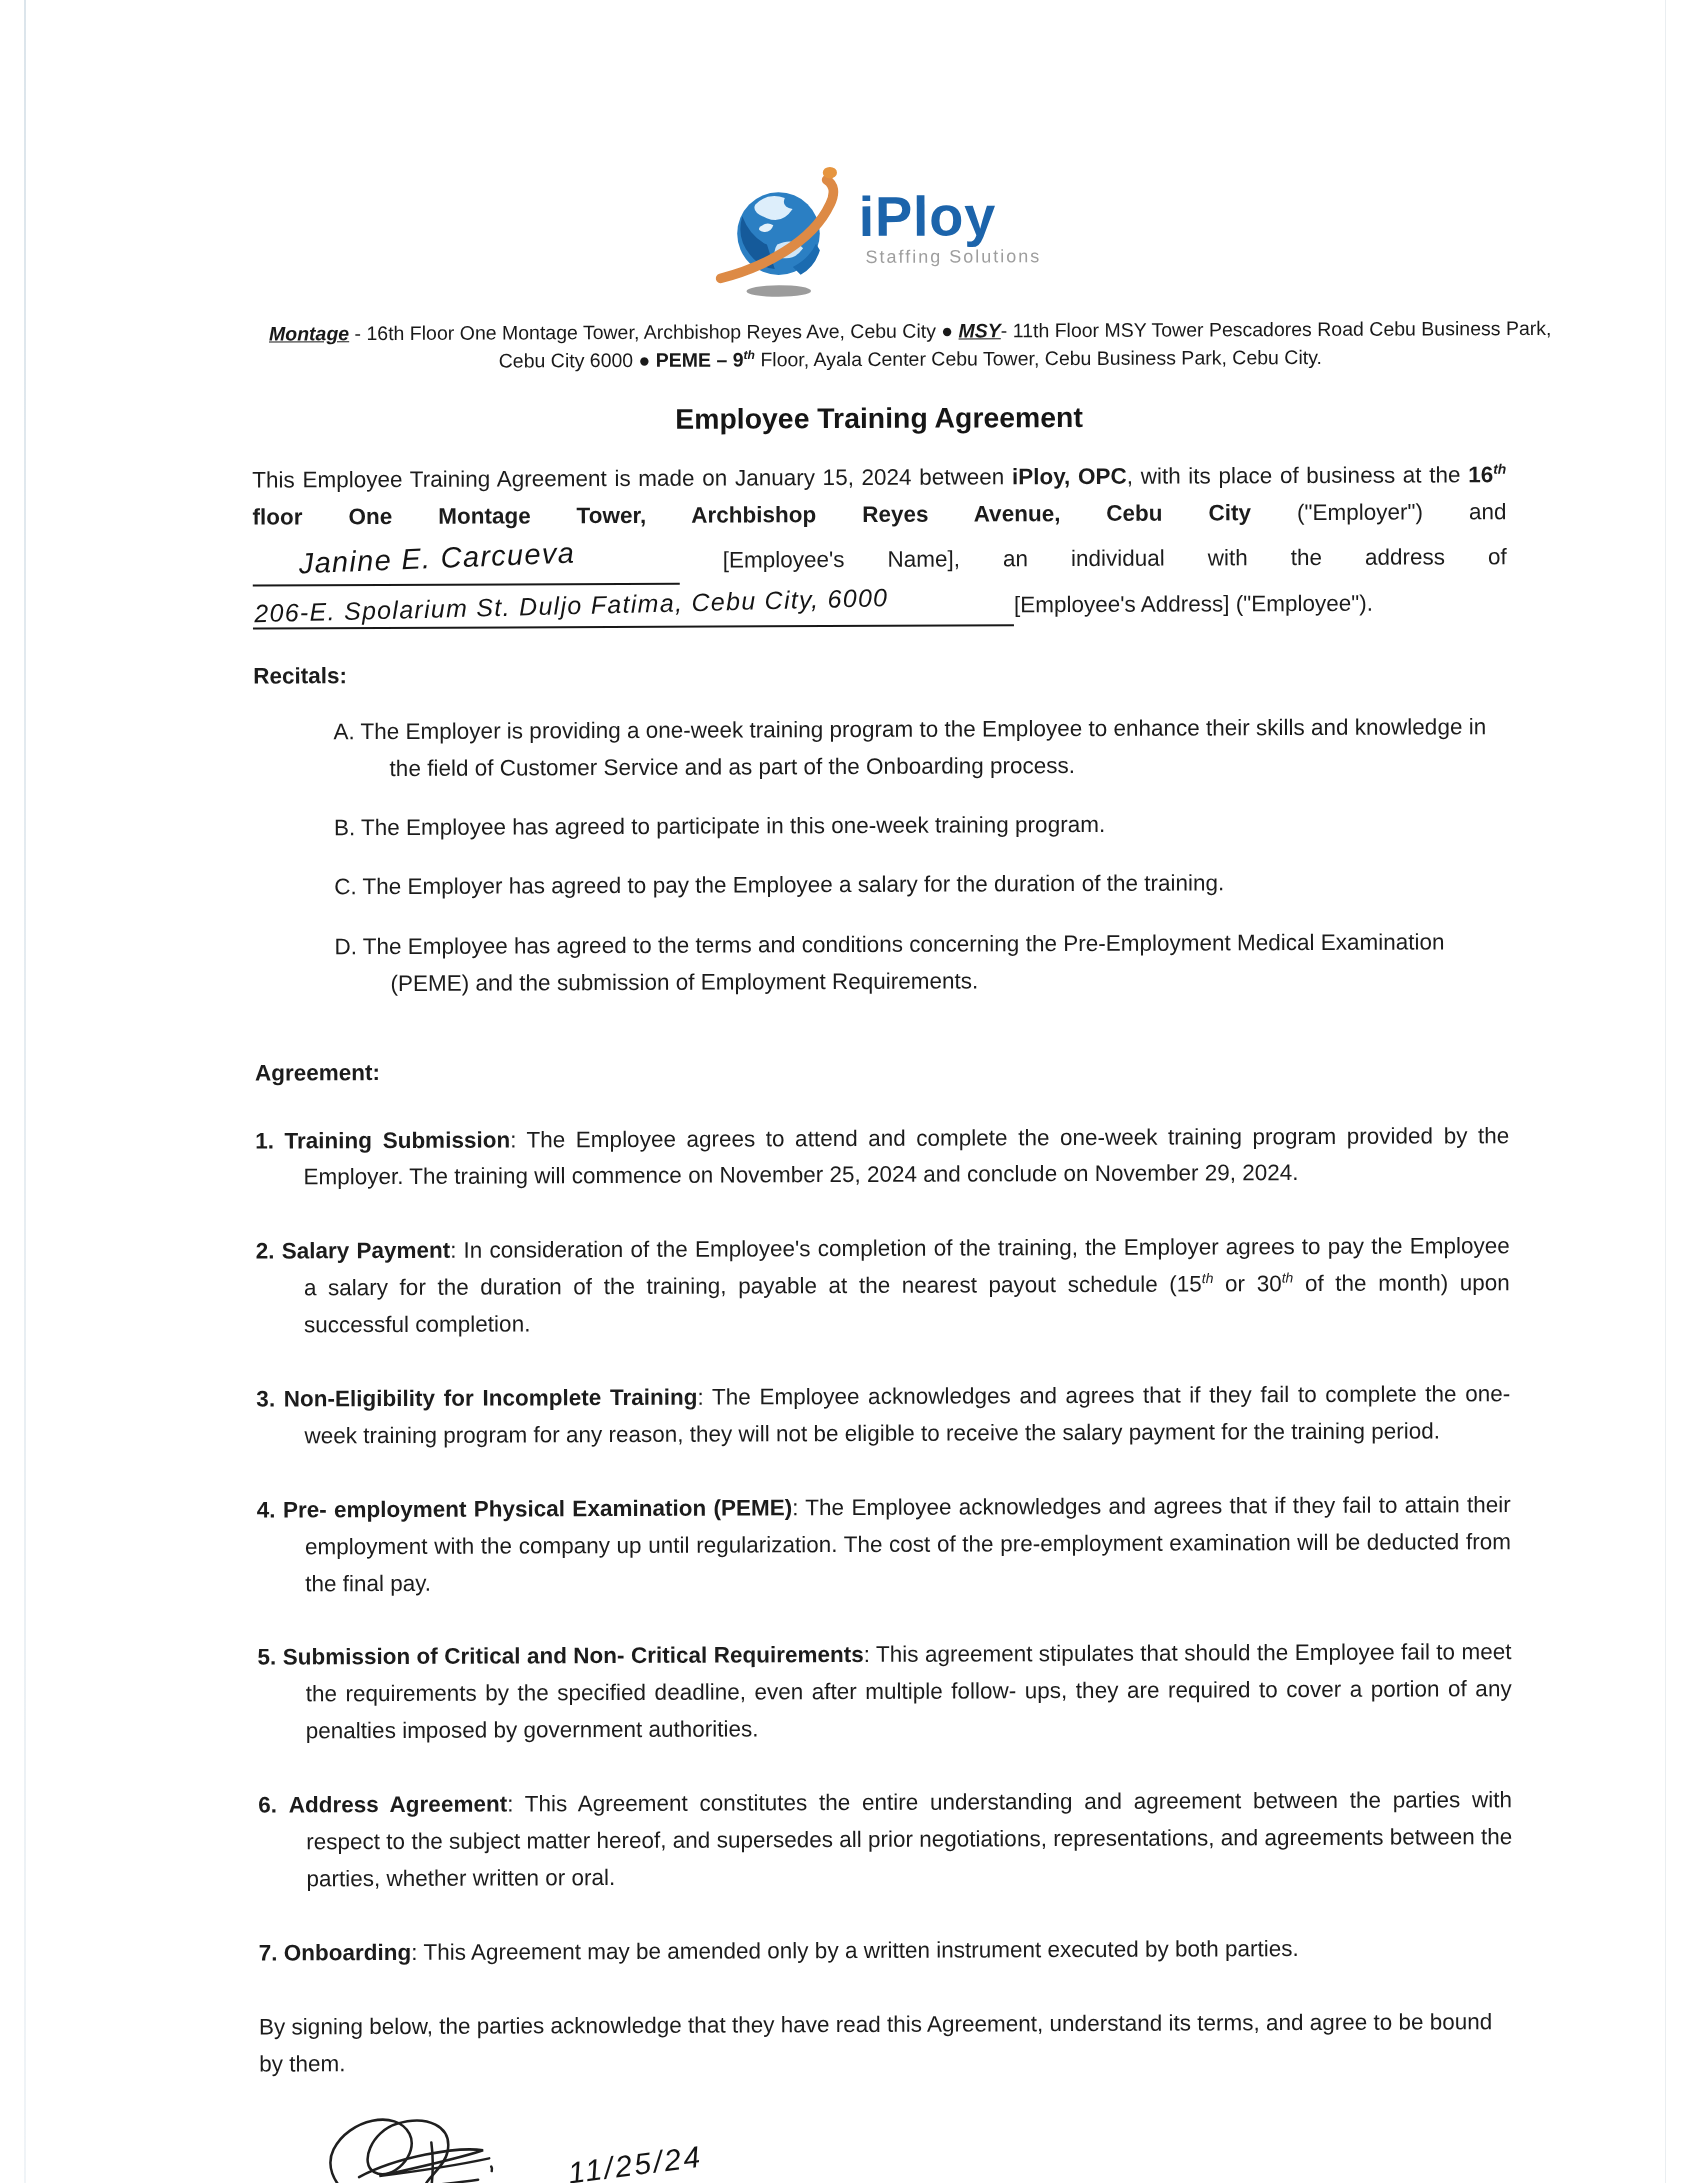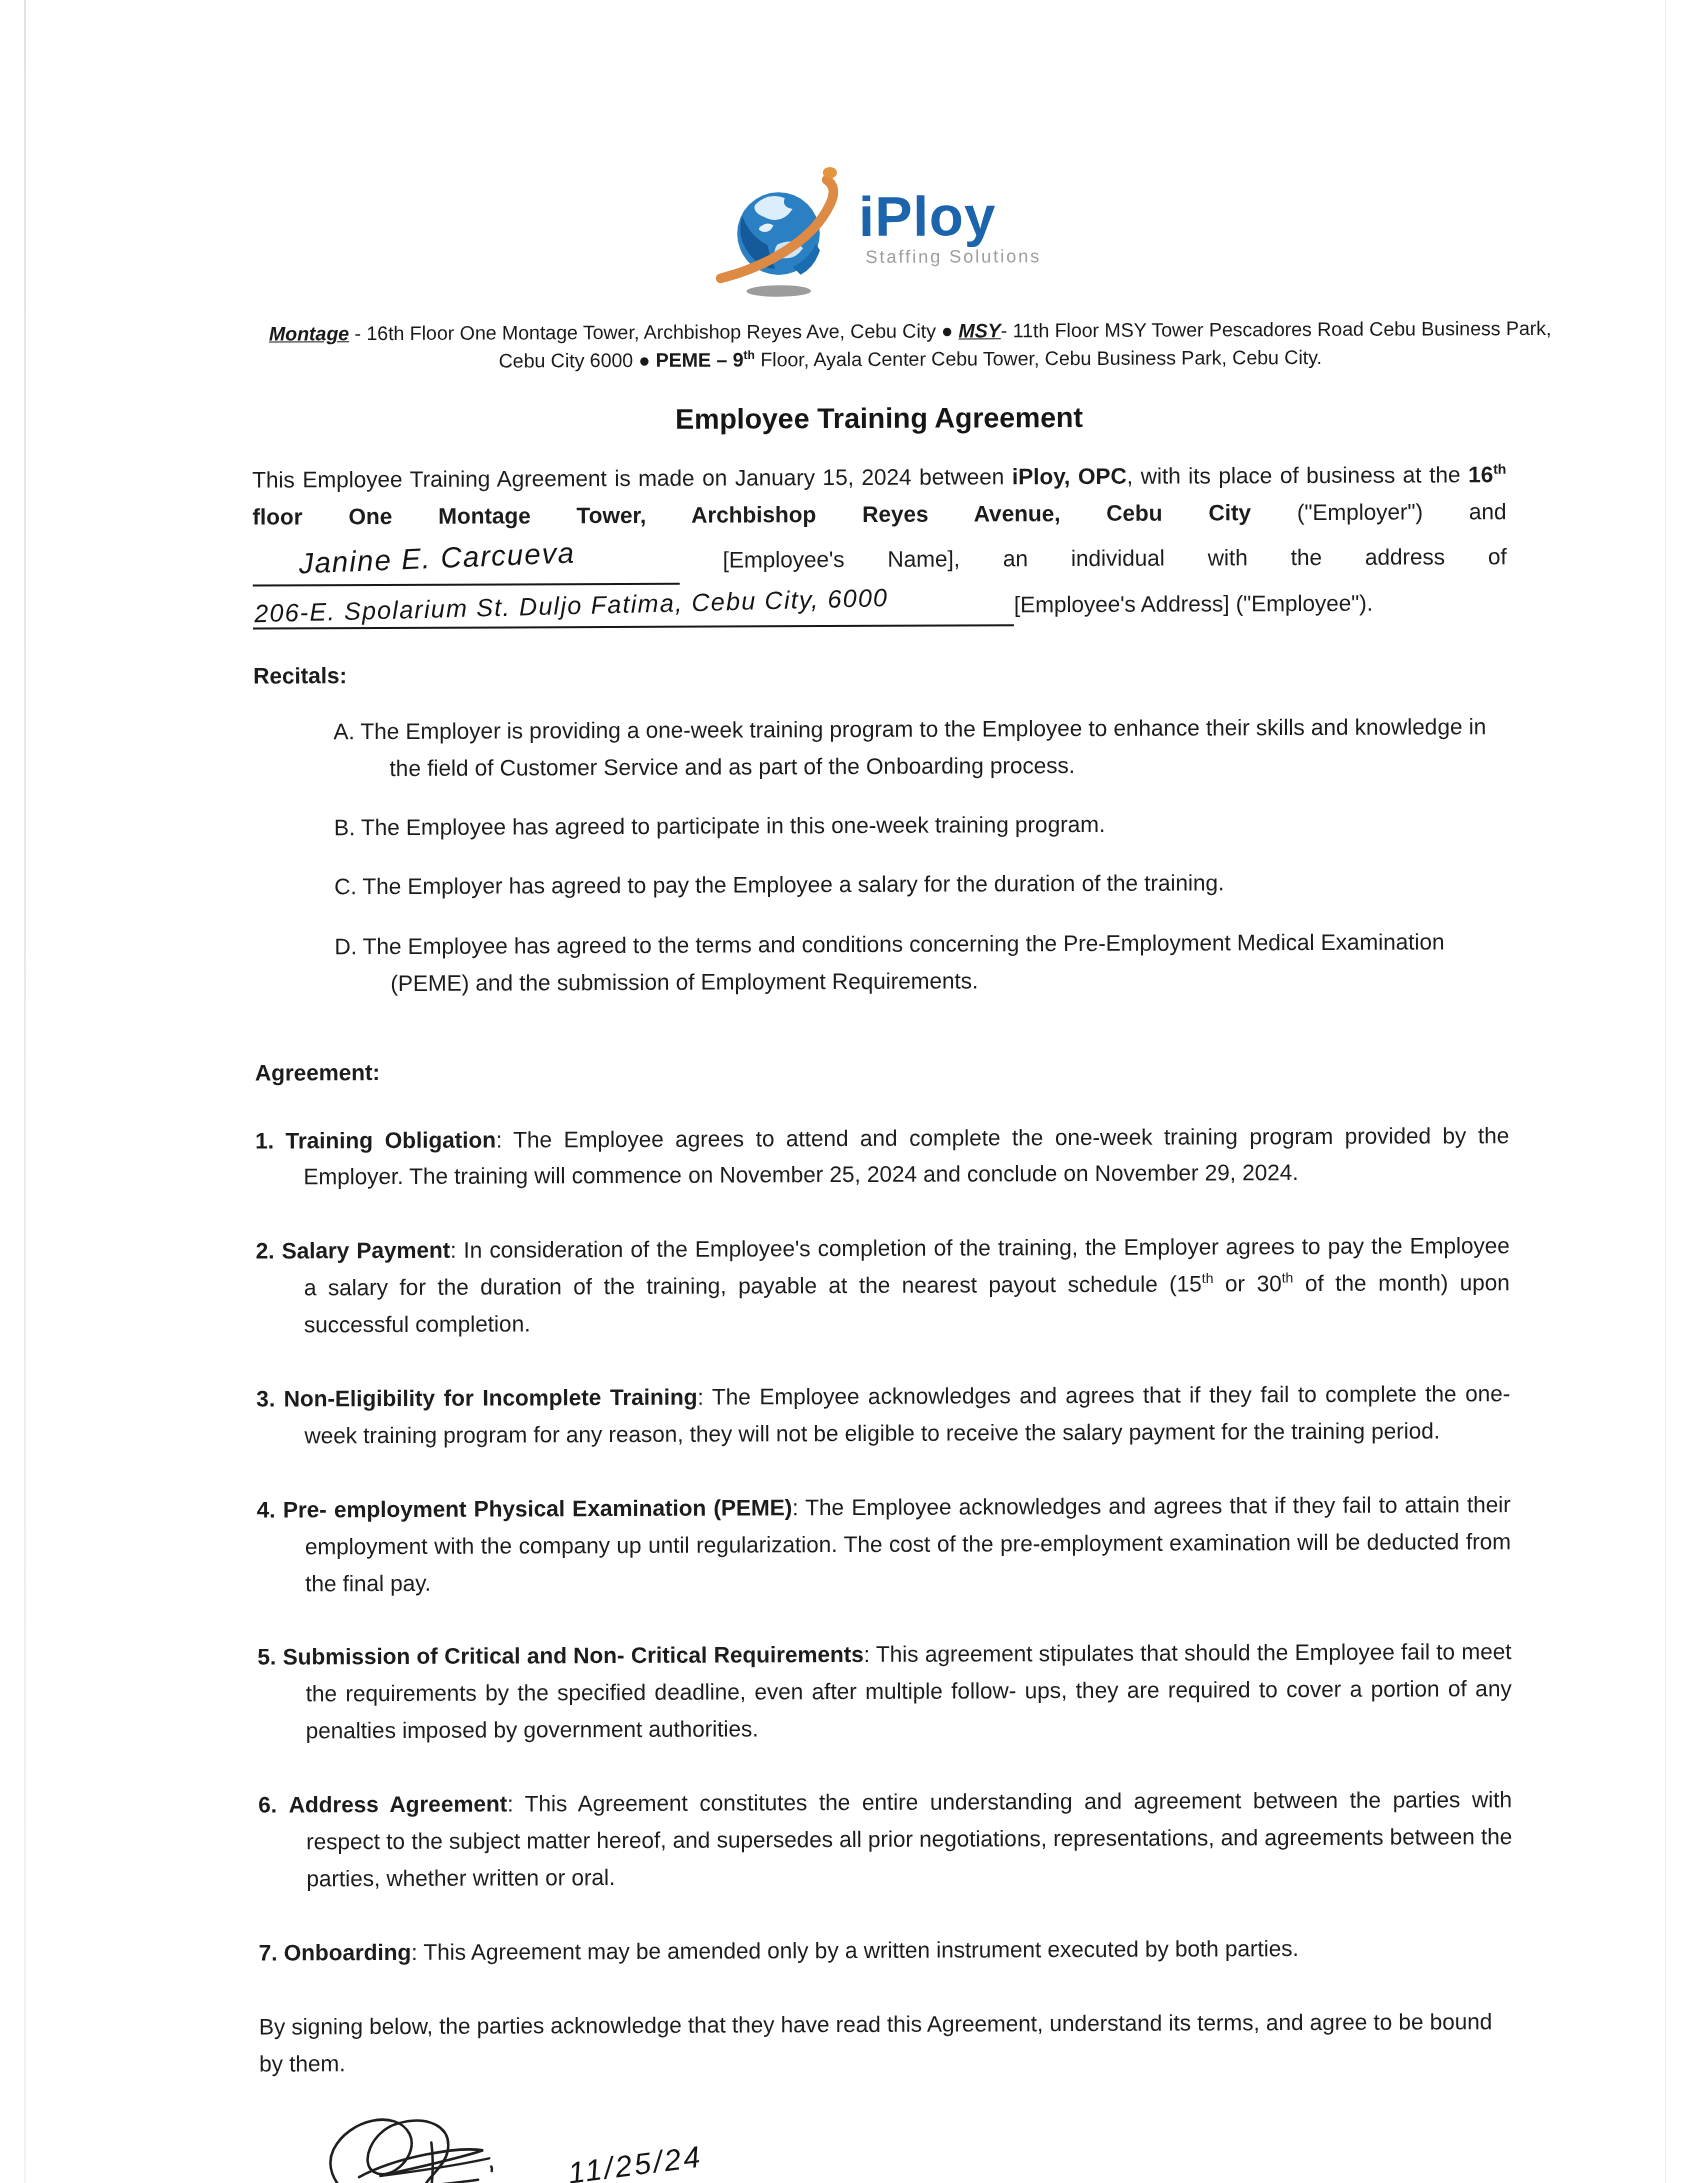--- a/index.html
+++ b/index.html
@@ -17,21 +17,21 @@
   
   .logo{margin:165px auto 0 auto;width:max-content;display:flex;align-items:center;}
   .logo-textcol{margin-left:1.3px;margin-top:-9.3px;}
   .logo-name{font-size:56px;font-weight:bold;color:#1c64ab;letter-spacing:0.7px;line-height:1;}
   .logo-tagline{font-size:18px;color:#9e9e9e;letter-spacing:2px;margin-top:2px;padding-left:6.6px;}
 
   
   .hdr{margin:17px auto 0 auto;width:1317px;text-align:center;font-size:19.5px;line-height:1.42;color:#191919;}
   .bi{font-weight:bold;font-style:italic;text-decoration:underline;}
   .b{font-weight:bold;}
-  sup{font-size:0.62em;}
+  sup{font-size:0.62em;font-style:italic;}
 
   .doc-title{margin-top:29px;text-align:center;font-size:28.4px;font-weight:bold;color:#161616;}
 
   .bodytext{font-size:22.5px;line-height:1.64;}
 
   .intro{margin-top:25px;text-align:justify;}
   .blank{display:inline-block;border-bottom:2.6px solid #181818;position:relative;vertical-align:baseline;}
   .blank-name{width:427px;}
   .blank-addr{width:761px;}
   .hw{font-style:italic;color:#141414;letter-spacing:1.3px;white-space:nowrap;display:inline-block;}
@@ -98,21 +98,21 @@
     <div class="sec-heading">Recitals:</div>
     <div class="recitals-block">
       <p class="bodytext recital"><span>A.</span><span> The Employer is providing a one-week training program to the Employee to enhance their skills and knowledge in the field of Customer Service and as part of the Onboarding process.</span></p>
       <p class="bodytext recital"><span>B.</span><span> The Employee has agreed to participate in this one-week training program.</span></p>
       <p class="bodytext recital"><span>C.</span><span> The Employer has agreed to pay the Employee a salary for the duration of the training.</span></p>
       <p class="bodytext recital"><span>D.</span><span> The Employee has agreed to the terms and conditions concerning the Pre-Employment Medical Examination (PEME) and the submission of Employment Requirements.</span></p>
     </div>
 
     <div class="sec-heading" style="margin-top:57px;">Agreement:</div>
     <div class="agreement-items">
-      <p class="bodytext agreement-item"><span class="item-num">1.</span> <span class="item-label">Training Obligation</span><span>: The Employee agrees to attend and complete the one-week training program provided by the Employer. The training will commence on November 25, 2024 and conclude on November 29, 2024.</span></p>
+      <p class="bodytext agreement-item"><span class="item-num">1.</span> <span class="item-label">Training Submission</span><span>: The Employee agrees to attend and complete the one-week training program provided by the Employer. The training will commence on November 25, 2024 and conclude on November 29, 2024.</span></p>
       <p class="bodytext agreement-item"><span class="item-num">2.</span> <span class="item-label">Salary Payment</span><span>: In consideration of the Employee's completion of the training, the Employer agrees to pay the Employee a salary for the duration of the training, payable at the nearest payout schedule (15</span><sup>th</sup><span> or 30</span><sup>th</sup><span> of the month) upon successful completion.</span></p>
       <p class="bodytext agreement-item"><span class="item-num">3.</span> <span class="item-label">Non-Eligibility for Incomplete Training</span><span>: The Employee acknowledges and agrees that if they fail to complete the one-week training program for any reason, they will not be eligible to receive the salary payment for the training period.</span></p>
       <p class="bodytext agreement-item"><span class="item-num">4.</span> <span class="item-label">Pre- employment Physical Examination (PEME)</span><span>: The Employee acknowledges and agrees that if they fail to attain their employment with the company up until regularization. The cost of the pre-employment examination will be deducted from the final pay.</span></p>
       <p class="bodytext agreement-item"><span class="item-num">5.</span> <span class="item-label">Submission of Critical and Non- Critical Requirements</span><span>: This agreement stipulates that should the Employee fail to meet the requirements by the specified deadline, even after multiple follow- ups, they are required to cover a portion of any penalties imposed by government authorities.</span></p>
       <p class="bodytext agreement-item"><span class="item-num">6.</span> <span class="item-label">Address Agreement</span><span>: This Agreement constitutes the entire understanding and agreement between the parties with respect to the subject matter hereof, and supersedes all prior negotiations, representations, and agreements between the parties, whether written or oral.</span></p>
       <p class="bodytext agreement-item"><span class="item-num">7.</span> <span class="item-label">Onboarding</span><span>: This Agreement may be amended only by a written instrument executed by both parties.</span></p>
     </div>
 
     <p class="bodytext closing">By signing below, the parties acknowledge that they have read this Agreement, understand its terms, and agree to be bound by them.</p>
 

